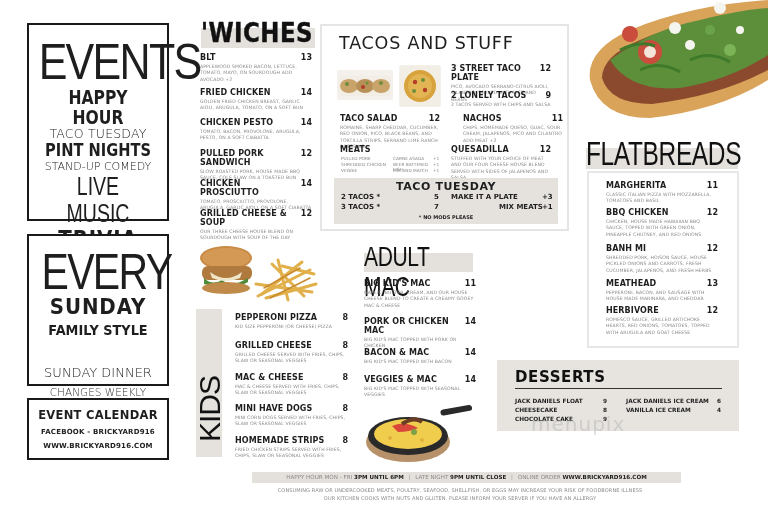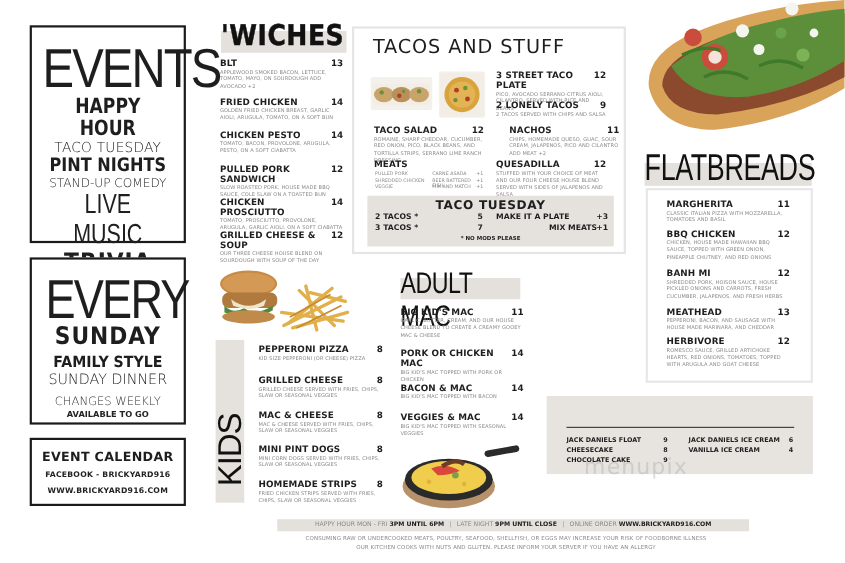--- a/index.html
+++ b/index.html
@@ -15,21 +15,21 @@
   .ev-light { font-family: "DejaVu Sans", sans-serif; font-weight: 300; font-size: 12.5px; line-height: 14px; letter-spacing: 0.2px; color: #222; }
   .ev-pint { font-family: "DejaVu Sans", sans-serif; font-weight: 700; font-size: 17px; line-height: 19px; transform: scaleX(0.86); }
   .ev-stand { font-family: "DejaVu Sans", sans-serif; font-weight: 300; font-size: 11px; line-height: 13px; color: #222; }
   .ev-live { font-family: "Liberation Sans", sans-serif; font-size: 25px; line-height: 27px; transform: scaleX(0.78); }
   .ev-trivia { font-family: "DejaVu Sans", sans-serif; font-weight: 700; font-size: 22px; line-height: 24px; letter-spacing: 1px; transform: scaleX(0.9); }
 
   .sunday-box { left: 27px; top: 234px; width: 142px; height: 152px; }
   .su-every { font-family: "Liberation Sans", sans-serif; font-size: 50px; line-height: 48px; letter-spacing: -2px; margin-top: 12px; transform: scaleX(0.82); }
   .su-sunday { font-family: "DejaVu Sans", sans-serif; font-weight: 700; font-size: 22px; line-height: 22px; letter-spacing: 1px; transform: scaleX(0.9); }
   .su-family { font-family: "DejaVu Sans", sans-serif; font-weight: 700; font-size: 14px; line-height: 16px; margin-top: 4px; transform: scaleX(0.92); }
-  .su-dinner { font-family: "DejaVu Sans", sans-serif; font-weight: 300; font-size: 13px; line-height: 15px; }
+  .su-dinner { font-family: "DejaVu Sans", sans-serif; font-weight: 300; font-size: 13px; line-height: 15px; margin-top: 27px; }
   .su-changes { font-family: "DejaVu Sans", sans-serif; font-weight: 300; font-size: 10.5px; line-height: 12px; margin-top: 6px; color: #333; }
   .su-avail { font-family: "DejaVu Sans", sans-serif; font-weight: 700; font-size: 7.5px; line-height: 12px; color: #222; }
 
   .cal-box { left: 27px; top: 398px; width: 142px; height: 62px; }
   .cal-title { font-weight: 700; font-size: 11.5px; margin-top: 8px; letter-spacing: 0.3px; }
   .cal-line { font-weight: 700; font-size: 7px; margin-top: 6px; letter-spacing: 0.2px; color: #222; }
 
   
   .item { position: absolute; }
   .item-head { display: flex; justify-content: space-between; align-items: baseline; }
@@ -408,35 +408,36 @@
   </div>
   <div class="item" style="top:373px">
     <div class="item-head">
         <span class="item-name">MAC &amp; CHEESE</span>
         <span class="item-price">8</span>
       </div>
     <div class="item-desc">MAC &amp; CHEESE SERVED WITH FRIES, CHIPS, SLAW OR SEASONAL VEGGIES</div>
   </div>
   <div class="item" style="top:404px">
     <div class="item-head">
-        <span class="item-name">MINI PINT DOGS</span>
+        <span class="item-name">MINI HAVE DOGS</span>
         <span class="item-price">8</span>
       </div>
     <div class="item-desc">MINI CORN DOGS SERVED WITH FRIES, CHIPS, SLAW OR SEASONAL VEGGIES</div>
   </div>
   <div class="item" style="top:436px">
     <div class="item-head">
         <span class="item-name">HOMEMADE STRIPS</span>
         <span class="item-price">8</span>
       </div>
     <div class="item-desc">FRIED CHICKEN STRIPS SERVED WITH FRIES, CHIPS, SLAW OR SEASONAL VEGGIES</div>
   </div>
 </div>
 
 <div class="abs dessert-box">
+  <div class="dessert-title">DESSERTS</div>
   <div class="dessert-rule"></div>
   <div class="dessert-row" style="left:18px;top:38px;">JACK DANIELS FLOAT</div>
   <div class="dessert-row" style="left:106px;top:38px;">9</div>
   <div class="dessert-row" style="left:18px;top:47px;">CHEESECAKE</div>
   <div class="dessert-row" style="left:106px;top:47px;">8</div>
   <div class="dessert-row" style="left:18px;top:56px;">CHOCOLATE CAKE</div>
   <div class="dessert-row" style="left:106px;top:56px;">9</div>
   <div class="dessert-row" style="left:129px;top:38px;">JACK DANIELS ICE CREAM</div>
   <div class="dessert-row" style="left:220px;top:38px;">6</div>
   <div class="dessert-row" style="left:129px;top:47px;">VANILLA ICE CREAM</div>

